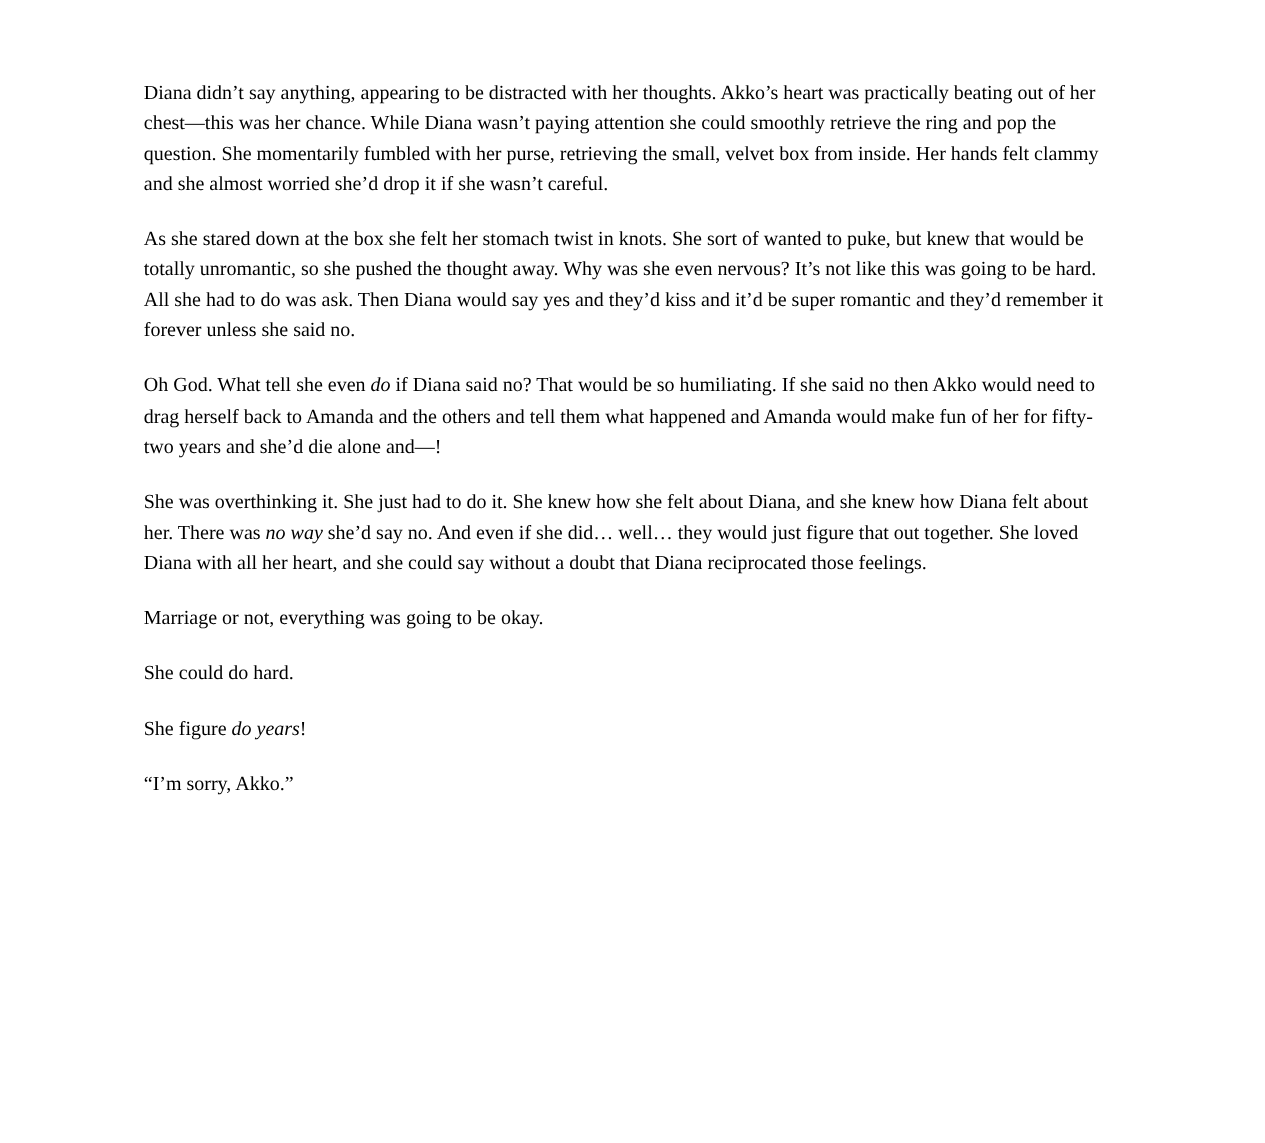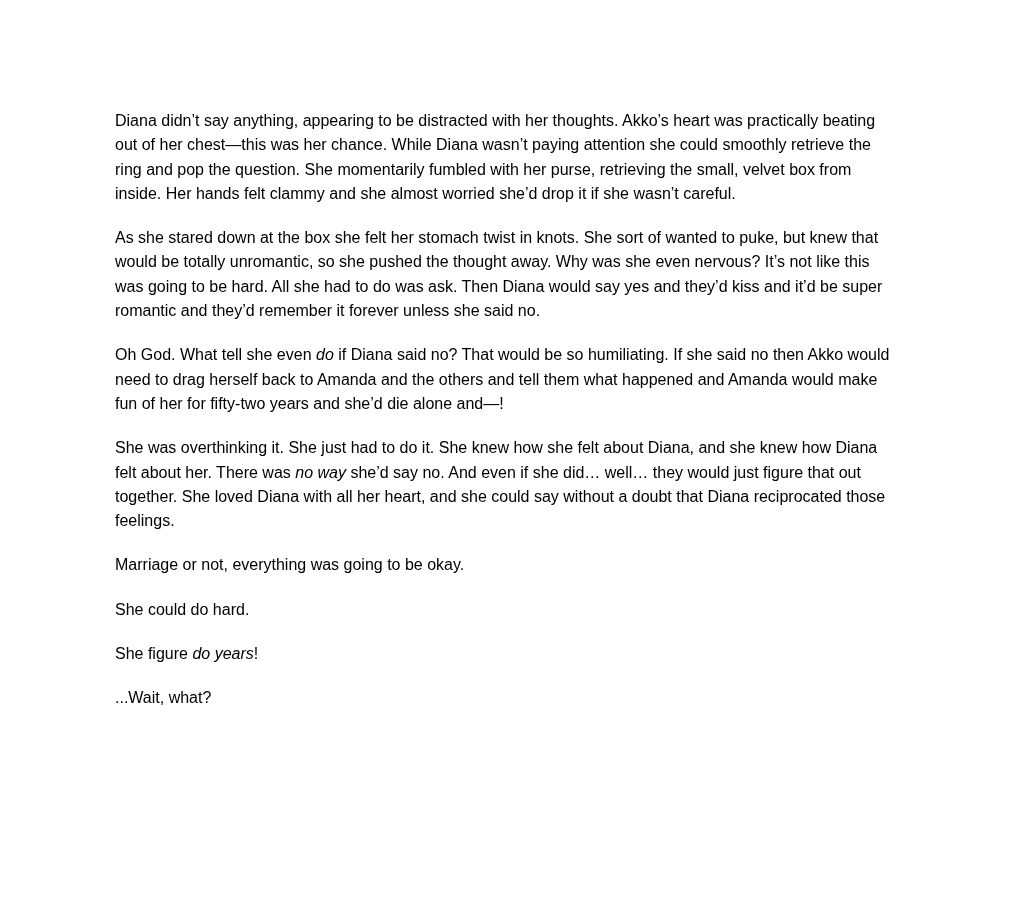--- a/index.html
+++ b/index.html
@@ -14,23 +14,24 @@
     font-family: "Liberation Sans", "DejaVu Sans", sans-serif;
   }
   .page {
     box-sizing: border-box;
     width: 1012px;
     height: 914px;
     background: #ffffff;
   }
   .doc-body {
     box-sizing: border-box;
-    padding: 109px 0 0 115px;
+    padding: 63px 0 0 115px;
     width: 897px; 
     color: #000000;
+    font-family: Liberation Serif, serif;
   }
   .doc-body p {
     margin: 0 0 20px 0;
     font-size: 16px;
     line-height: 24.3px;
     font-weight: 400;
     color: #000000;
     text-align: left;
   }
   .doc-body p span.em {
@@ -42,15 +43,15 @@
 
 <div class="page">
   <div class="doc-body">
       <p><span class="">Diana didn’t say anything, appearing to be distracted with her thoughts. Akko’s heart was practically beating out of her chest—this was her chance. While Diana wasn’t paying attention she could smoothly retrieve the ring and pop the question. She momentarily fumbled with her purse, retrieving the small, velvet box from inside. Her hands felt clammy and she almost worried she’d drop it if she wasn’t careful.</span></p>
       <p><span class="">As she stared down at the box she felt her stomach twist in knots. She sort of wanted to puke, but knew that would be totally unromantic, so she pushed the thought away. Why was she even nervous? It’s not like this was going to be hard. All she had to do was ask. Then Diana would say yes and they’d kiss and it’d be super romantic and they’d remember it forever unless she said no.</span></p>
       <p><span class="">Oh God. What tell she even </span><span class="em">do</span><span class=""> if Diana said no? That would be so humiliating. If she said no then Akko would need to drag herself back to Amanda and the others and tell them what happened and Amanda would make fun of her for fifty-two years and she’d die alone and—!</span></p>
       <p><span class="">She was overthinking it. She just had to do it. She knew how she felt about Diana, and she knew how Diana felt about her. There was </span><span class="em">no way</span><span class=""> she’d say no. And even if she did… well… they would just figure that out together. She loved Diana with all her heart, and she could say without a doubt that Diana reciprocated those feelings.</span></p>
       <p><span class="">Marriage or not, everything was going to be okay.</span></p>
       <p><span class="">She could do hard.</span></p>
       <p><span class="">She figure </span><span class="em">do years</span><span class="">!</span></p>
-      <p><span class="">...Wait, what?</span></p>
+      <p><span class="">“I’m sorry, Akko.”</span></p>
     </div>
 </div>
 
 </body></html>

